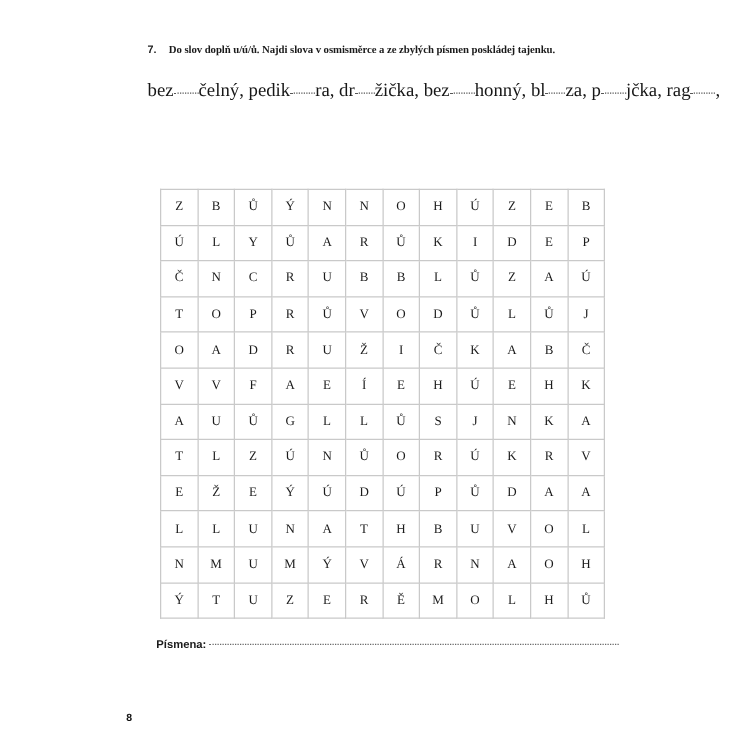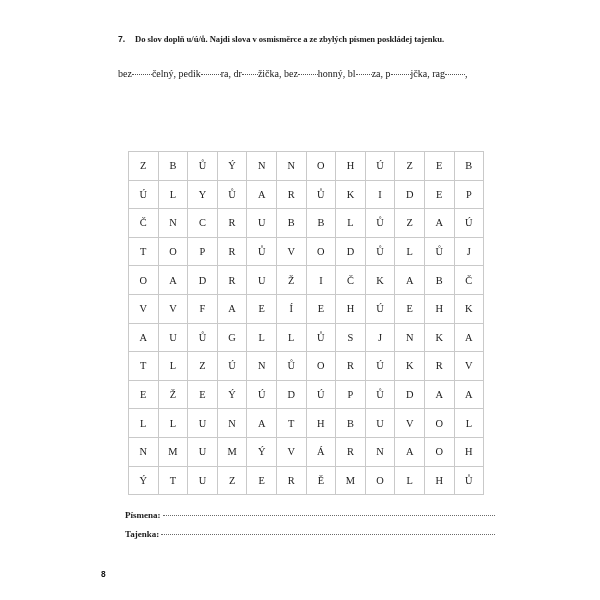--- a/index.html
+++ b/index.html
@@ -45,21 +45,21 @@
     font-family: Liberation Serif, serif;
   }
 
   
   .wordlist {
     position: absolute;
     left: 118px;
     top: 66px;
     width: 378px;
     font-family: "Liberation Serif", serif;
-    font-size: 10px;
+    font-size: 15px;
     line-height: 15.6px;
     color: #171717;
   }
   .wordlist .wl-line {
     white-space: nowrap;
   }
   .gap {
     display: inline-block;
     border-bottom: 1px dotted #555;
     vertical-align: 2px;
@@ -95,21 +95,21 @@
     left: 125px;
     top: 508px;
     width: 370px;
   }
   .answer-row {
     display: flex;
     align-items: baseline;
     height: 19px;
   }
   .answer-label {
-    font-family: Liberation Serif, serif;
+    font-family: Liberation Sans, sans-serif;
     font-weight: bold;
     font-size: 9px;
     white-space: nowrap;
     flex: 0 0 auto;
   }
   .answer-dots {
     flex: 1 1 auto;
     border-bottom: 1px dotted #6a6a6a;
     margin-left: 2px;
     position: relative;
@@ -323,21 +323,17 @@
           </tr>
         </tbody>
     </table>
   </div>
 
   <div class="answers">
     <div class="answer-row">
       <span class="answer-label">Písmena:</span>
       <span class="answer-dots"></span>
     </div>
-    <div class="answer-row">
-      <span class="answer-label">Tajenka:</span>
-      <span class="answer-dots"></span>
-    </div>
   </div>
 
   <div class="page-number">8</div>
 
 </div>
 
 </body></html>

